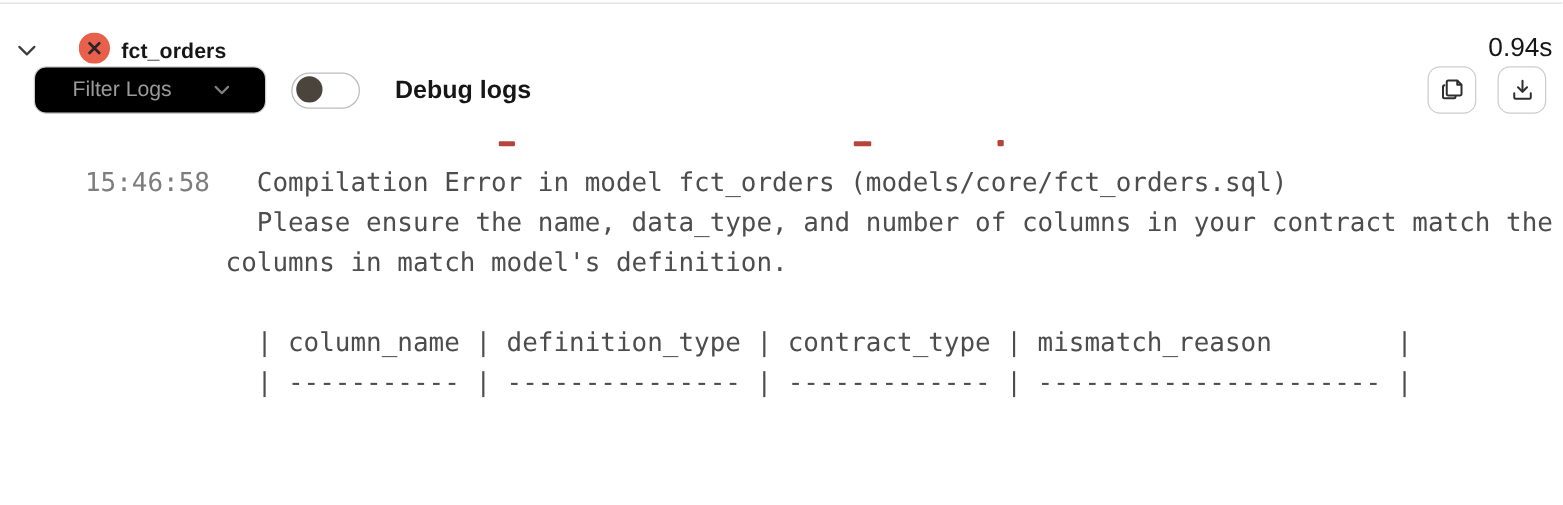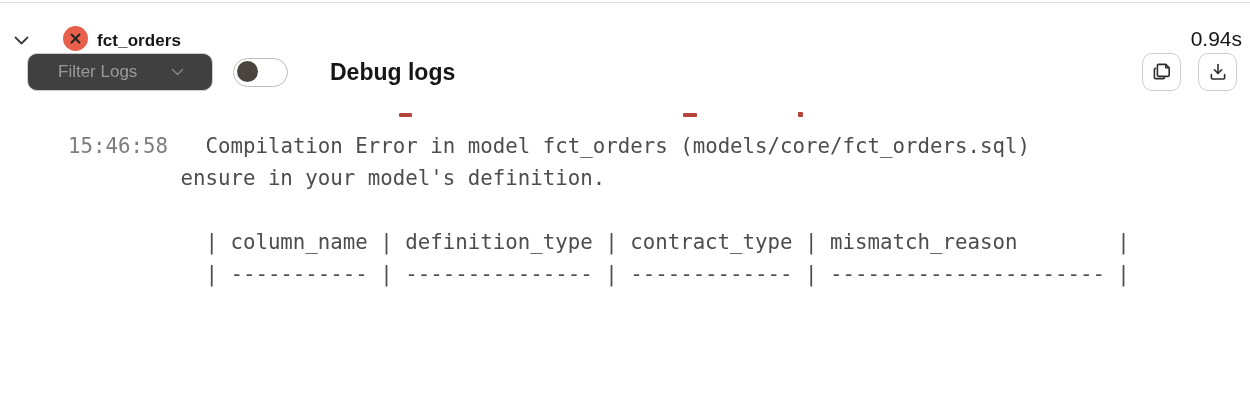--- a/index.html
+++ b/index.html
@@ -22,28 +22,28 @@
   .collapse-btn{width:22px;height:22px;display:flex;align-items:center;justify-content:center;
     background:none;border:none;cursor:pointer;margin-left:2px;}
   .status-badge{width:25px;height:25px;margin-left:31px;flex:0 0 auto;}
   .model-name{font-size:17px;font-weight:700;margin-left:9px;letter-spacing:.1px;}
   .duration{margin-left:auto;font-size:21px;font-weight:400;}
 
   
   .toolbar-row{position:absolute;top:51px;left:0;width:100%;height:42px;
     display:flex;align-items:center;padding:0 13px 0 27px;}
   .filter-dropdown{display:flex;align-items:center;justify-content:space-between;
-    width:186px;height:38px;padding:0 28px 0 30px;background:#404040;
+    width:186px;height:38px;padding:0 28px 0 30px;background:#000000;
     border:1.5px solid var(--border-gray);border-radius:10px;cursor:pointer;}
   .filter-dropdown .label{font-size:17px;font-weight:500;color:#9a9a9a;}
   .toggle{position:relative;width:55px;height:29px;border:1.5px solid #bdbdbd;border-radius:15px;
     background:#fff;margin-left:20px;cursor:pointer;flex:0 0 auto;}
   .toggle .knob{position:absolute;left:3px;top:2.5px;width:21px;height:21px;border-radius:50%;
     background:#4a443d;}
-  .debug-label{font-size:23px;font-weight:600;margin-left:42px;}
+  .debug-label{font-size:20px;font-weight:600;margin-left:28px;}
   .spacer{flex:1;}
   .icon-btn{width:39px;height:38px;display:flex;align-items:center;justify-content:center;
     background:#fff;border:1.5px solid var(--border-gray);border-radius:10px;cursor:pointer;}
   .icon-btn + .icon-btn{margin-left:17px;}
 
   
   .log-area{position:absolute;top:98px;left:0;right:0;bottom:0;overflow:hidden;margin-left:32px;}
   .log-lines{position:absolute;left:36px;top:32px;}
   .log-line{white-space:pre;font-family:"DejaVu Sans Mono", monospace;
     font-size:20.75px;line-height:32px;height:32px;color:var(--log-ink);}
@@ -104,21 +104,22 @@
           <path d="M7.4 8.8 L11 12.4 L14.6 8.8" stroke="#2e2e2e" stroke-width="1.6" stroke-linecap="round" stroke-linejoin="round"></path>
           <path d="M4.4 13.6 v3.4 a1 1 0 0 0 1 1 h11.2 a1 1 0 0 0 1 -1 v-3.4" stroke="#2e2e2e" stroke-width="1.6" stroke-linecap="round"></path>
         </svg>
       </span>
     </button>
   </div>
 
   <div class="log-area">
     <div class="log-lines">
         <div class="log-line"><span class="ts">15:46:58</span><span>   Compilation Error in model fct_orders (models/core/fct_orders.sql)</span></div>
-        <div class="log-line"><span>         ensure in your model's definition.</span></div>
+        <div class="log-line"><span>           Please ensure the name, data_type, and number of columns in your contract match the</span></div>
+        <div class="log-line"><span>         columns in match model's definition.</span></div>
         <div class="log-line"><span></span></div>
         <div class="log-line"><span>           | column_name | definition_type | contract_type | mismatch_reason        |</span></div>
         <div class="log-line"><span>           | ----------- | --------------- | ------------- | ---------------------- |</span></div>
       </div>
   </div>
 <div class="fragment" style="left: 399px; top: 113px; width: 13px; height: 4px;"></div>
     <div class="fragment" style="left: 683px; top: 113px; width: 14px; height: 4px;"></div>
     <div class="fragment" style="left: 798px; top: 112px; width: 5px; height: 5px;"></div>
   </div>
 

